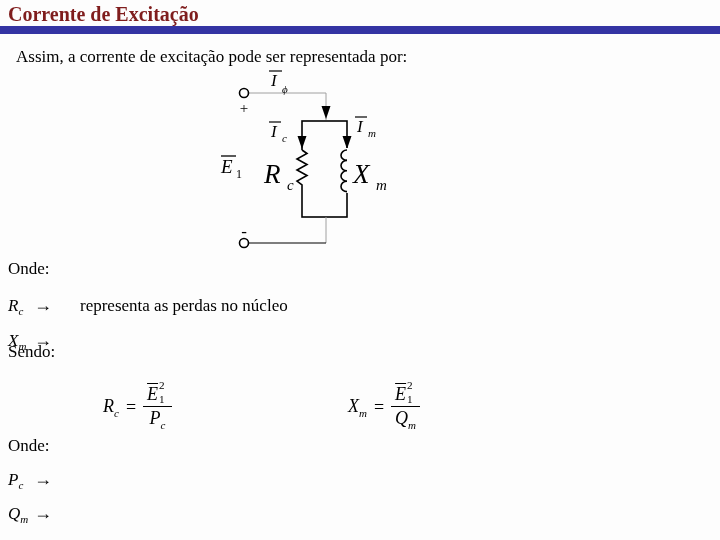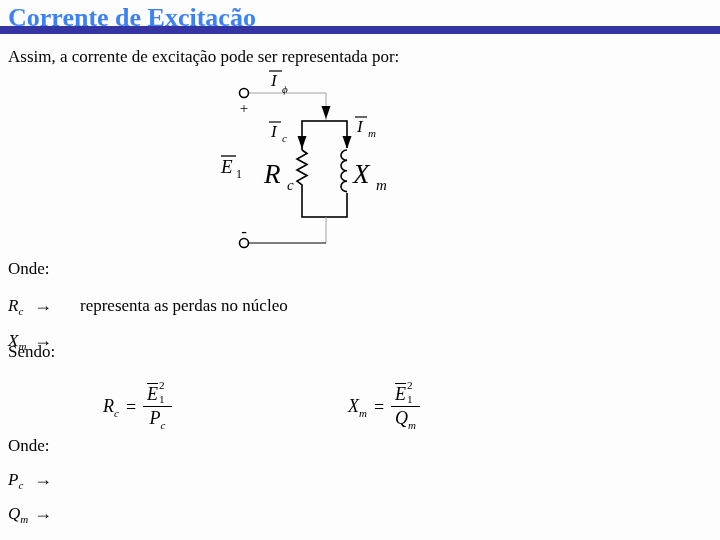--- a/index.html
+++ b/index.html
@@ -1,19 +1,19 @@
 <!DOCTYPE html>
 <html><head>
 <meta charset="utf-8">
 <style>
   html,body{margin:0;padding:0;background:#888;}
   .slide{position:relative;width:720px;height:540px;background:#fdfdfd;
          font-family:"Liberation Serif",serif;color:#000;overflow:hidden;}
   .abs{position:absolute;}
-  .title{left:8px;top:3px;font-size:26px;font-weight:bold;color:#3b82f6;}
+  .title{left:8px;top:3px;font-size:20px;font-weight:bold;color:#7f1d1d;}
   .bar{left:0;top:26px;width:720px;height:8px;background:#3434a3;}
   .line{font-size:17px;white-space:nowrap;}
   .defrow{position:absolute;left:8px;display:flex;align-items:baseline;
           font-size:17px;width:705px;white-space:nowrap;}
   .term{font-style:italic;width:26px;flex:0 0 26px;}
   .vsub{font-size:11px;font-style:italic;}
   .nsub{font-size:11px;font-style:normal;}
   .arrow{width:46px;flex:0 0 46px;font-size:18px;}
   .eq{position:absolute;display:flex;align-items:center;font-size:18px;white-space:nowrap;}
   .var{font-style:italic;}
@@ -28,21 +28,21 @@
   svg text{font-family:"Liberation Serif",serif;}
 </style>
 </head>
 <body>
 
 <div class="slide">
 
   <div class="abs title">Corrente de Excitação</div>
   <div class="abs bar"></div>
 
-  <div class="abs line" style="left:8px;top:47px;text-align:center;">Assim, a corrente de excitação pode ser representada por:</div>
+  <div class="abs line" style="left:16px;top:47px;text-align:center;">Assim, a corrente de excitação pode ser representada por:</div>
 
   <svg class="abs" style="left:213px;top:64px;" width="246" height="198" viewBox="213 64 246 198">
 
     <line x1="249" y1="93" x2="326" y2="93" stroke="#a0a0a0" stroke-width="1"></line>
     <line x1="326" y1="93" x2="326" y2="120" stroke="#a0a0a0" stroke-width="1"></line>
     <polygon points="326,119 321.5,106 330.5,106" fill="#000"></polygon>
     <rect x="302" y="121" width="45" height="96" fill="none" stroke="#000" stroke-width="1.6"></rect>
     <polygon points="302,149 297.5,136 306.5,136" fill="#000"></polygon>
     <polygon points="347,149 342.5,136 351.5,136" fill="#000"></polygon>
 

